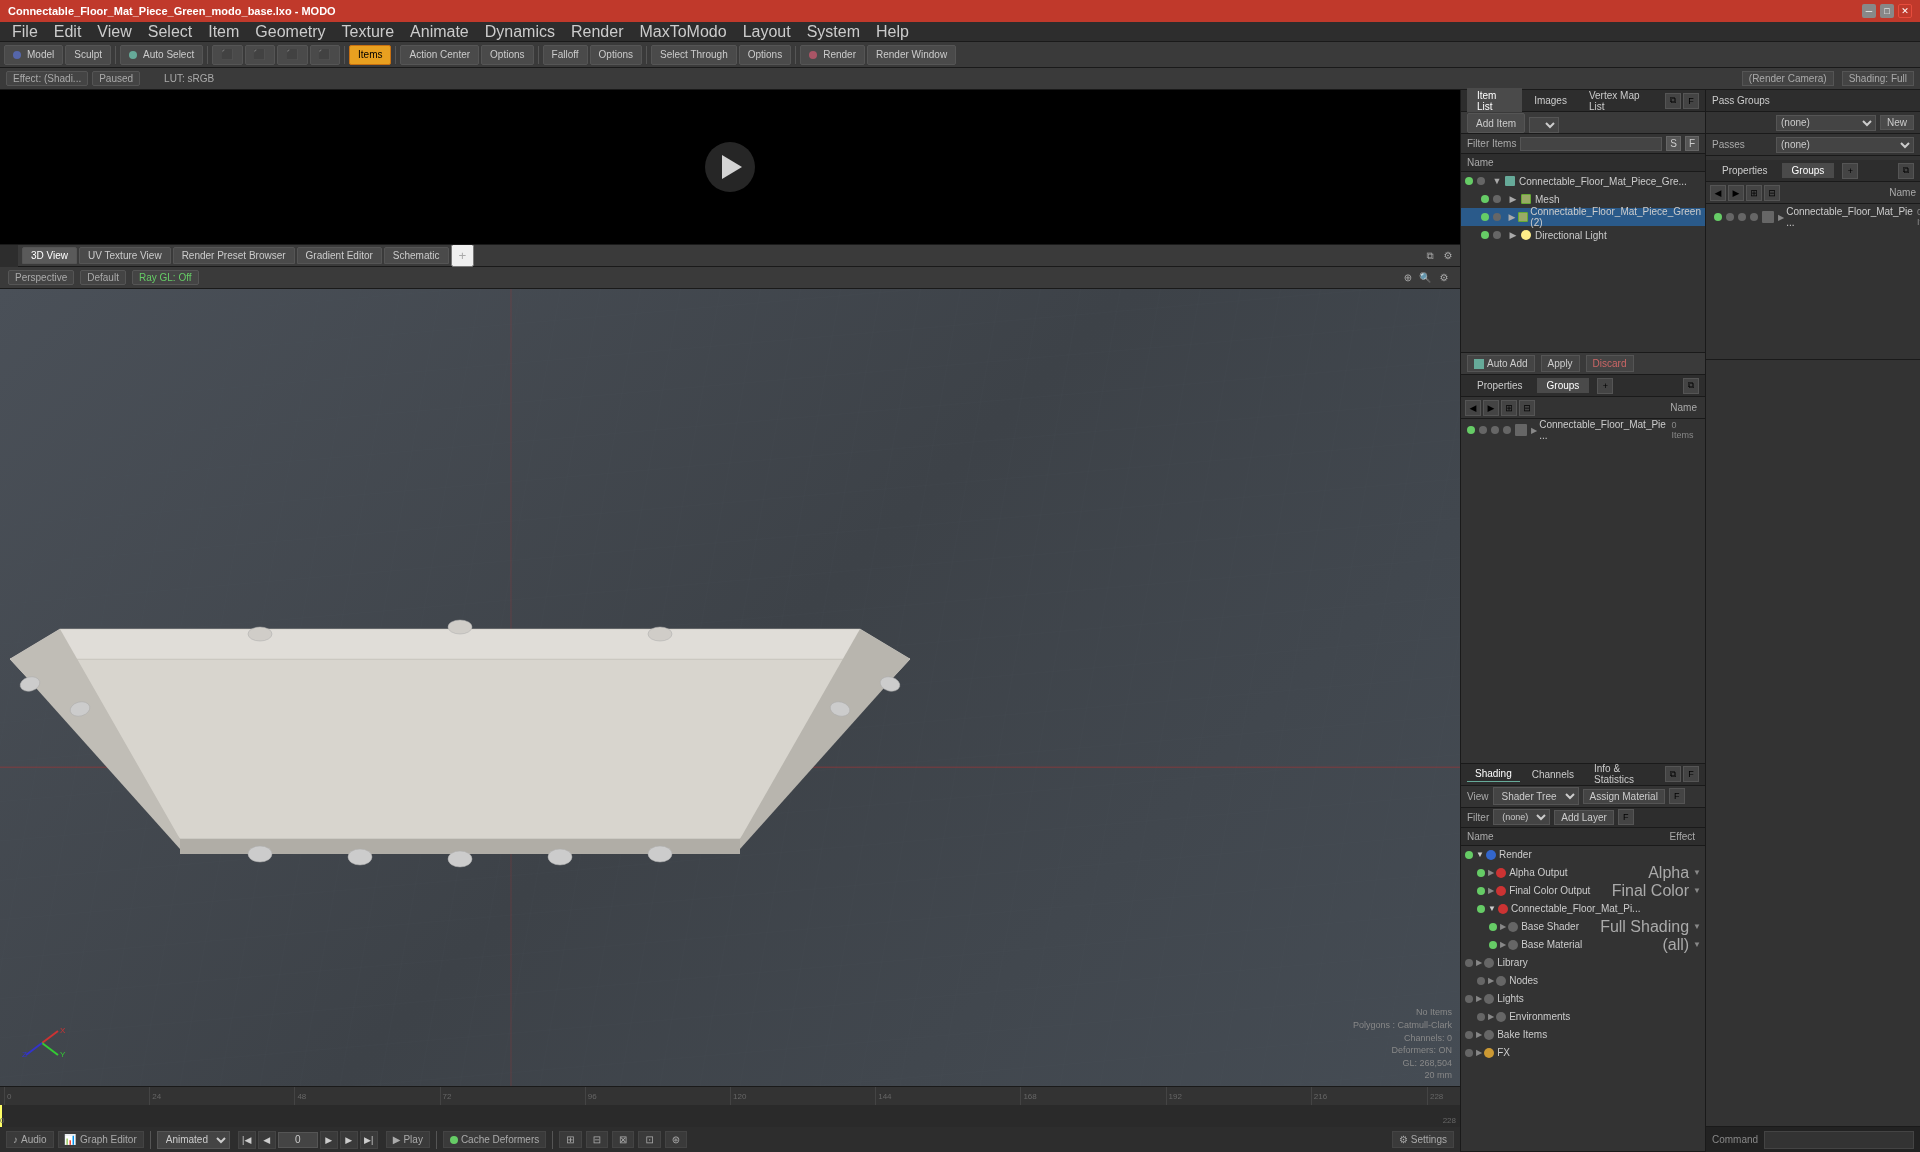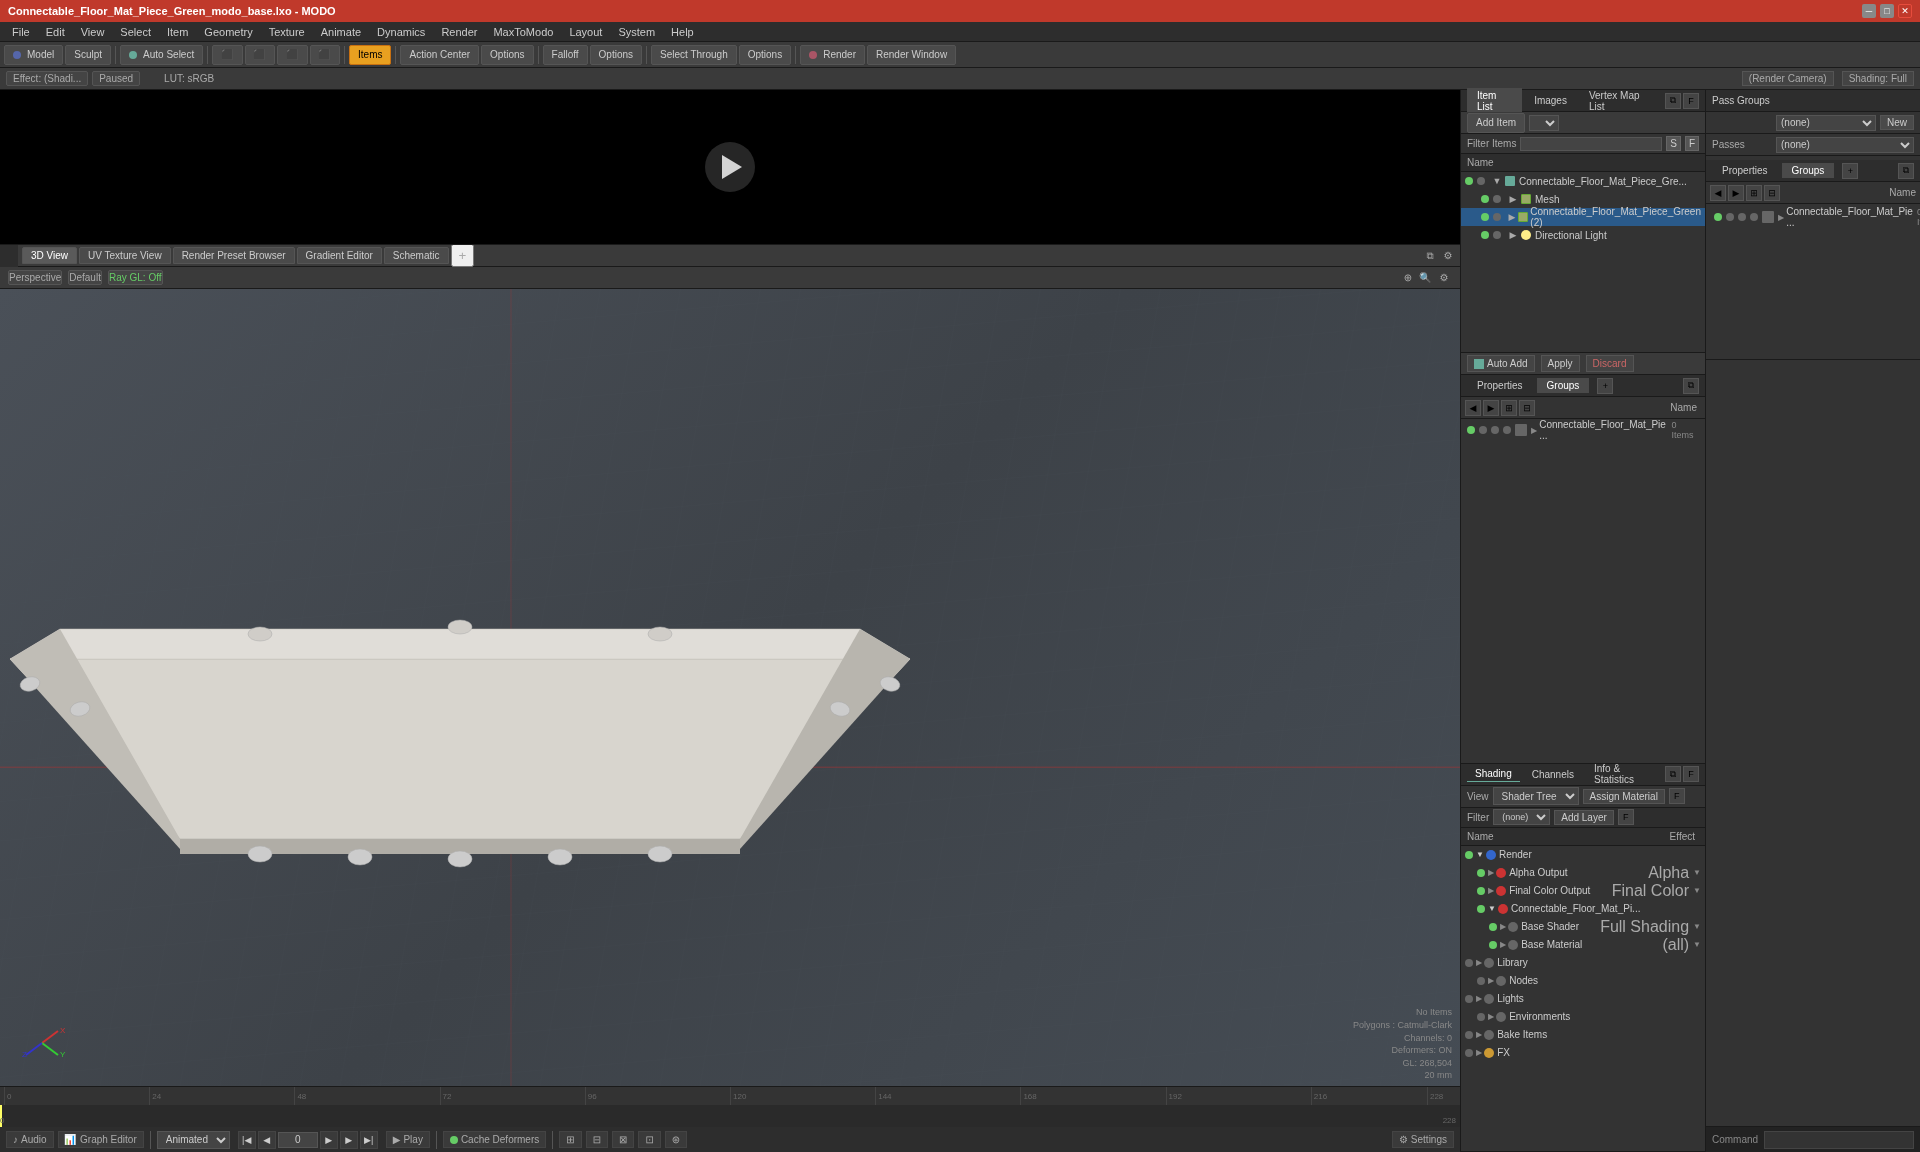--- a/index.html
+++ b/index.html
@@ -9,21 +9,21 @@
     #titlebar { background: #c0392b; height: 22px; display: flex; align-items: center; justify-content: space-between; padding: 0 8px; }
     #titlebar .title { color: #fff; font-size: 11px; font-weight: bold; }
     #titlebar .win-controls { display: flex; gap: 4px; }
     #titlebar .win-btn { width: 14px; height: 14px; border-radius: 2px; border: none; cursor: pointer; font-size: 9px; display: flex; align-items: center; justify-content: center; }
     #titlebar .min-btn { background: #888; color: #fff; }
     #titlebar .max-btn { background: #888; color: #fff; }
     #titlebar .close-btn { background: #c0392b; color: #fff; border: 1px solid #e74c3c; }
 
     
     #menubar { background: #2d2d2d; height: 20px; display: flex; align-items: center; padding: 0 4px; border-bottom: 1px solid #1a1a1a; }
-    .menu-item { padding: 2px 8px; color: #ccc; cursor: pointer; font-size: 11px; }
+    .menu-item { padding: 2px 8px; color: #ccc; cursor: pointer; font-size: 16px; }
 
     
     #toolbar { background: #3a3a3a; height: 26px; display: flex; align-items: center; padding: 0 4px; gap: 2px; border-bottom: 1px solid #1a1a1a; }
     .tb-btn { background: #4a4a4a; border: 1px solid #555; color: #ccc; padding: 2px 8px; font-size: 10px; cursor: pointer; height: 20px; display: flex; align-items: center; gap: 3px; border-radius: 2px; }
     .tb-btn.orange { background: #e8a020; color: #000; border-color: #c87010; }
     .tb-sep { width: 1px; height: 18px; background: #555; margin: 0 2px; }
     .tb-dot { width: 8px; height: 8px; border-radius: 50%; background: #6a9; display: inline-block; margin-right: 3px; }
     .tb-dot-blue { background: #56a; }
     .tb-dot-red { background: #a56; }
 
@@ -44,21 +44,21 @@
 
     
     #view-tabs { background: #3a3a3a; height: 22px; display: flex; align-items: center; padding: 0 4px; gap: 2px; border-bottom: 1px solid #1a1a1a; margin-left: 18px; }
     .view-tab { padding: 2px 8px; color: #ccc; cursor: pointer; font-size: 10px; background: #4a4a4a; border: 1px solid #555; border-radius: 2px 2px 0 0; }
     .view-tab.active { background: #5a5a5a; color: #fff; }
     .view-tab-add { padding: 2px 6px; color: #aaa; cursor: pointer; }
 
     
     #viewport { flex: 1; position: relative; background: #4a4f54; overflow: hidden; }
     #viewport-header { background: #3a3a3a; height: 22px; display: flex; align-items: center; padding: 0 8px; gap: 6px; border-bottom: 1px solid #1a1a1a; }
-    .vp-label { font-size: 10px; color: #aaa; padding: 1px 0; background: #444; border: 1px solid #555; border-radius: 2px; cursor: pointer; }
+    .vp-label { font-size: 10px; color: #aaa; padding: 1px 6px; background: #444; border: 1px solid #555; border-radius: 2px; cursor: pointer; }
     .vp-label.green { color: #6c6; }
     #viewport-canvas { width: 100%; height: calc(100% - 22px); position: relative; background: linear-gradient(135deg, #4a5058 0%, #3d4248 50%, #454c54 100%); }
 
     
     #vp-status { position: absolute; bottom: 4px; right: 8px; font-size: 9px; color: #888; text-align: right; line-height: 1.4; }
 
     
     #axis { position: absolute; bottom: 20px; left: 20px; width: 40px; height: 40px; }
 
     
@@ -408,21 +408,21 @@
       <div id="item-list-header" style="background:#2d2d2d; height:22px; display:flex; align-items:center; padding:0 6px; gap:2px; border-bottom:1px solid #1a1a1a;">
         <span class="panel-tab active">Item List</span>
         <span class="panel-tab">Images</span>
         <span class="panel-tab">Vertex Map List</span>
         <div class="panel-icons">
           <button class="pi-btn">⧉</button>
           <button class="pi-btn">F</button>
         </div>
       </div>
 
-      <div id="item-add-row" style="background:#3a3a3a; height:22px; display:flex; align-items:center; padding:0 6px; gap:4px; border-bottom:1px solid #1a1a1a;">
+      <div id="item-add-row" style="background:#3a3a3a; height:22px; display:flex; align-items:flex-end; padding:0 6px; gap:4px; border-bottom:1px solid #1a1a1a;">
         <button class="tb-btn">Add Item</button>
         <select class="view-dropdown" style="height:16px; font-size:9px;"><option></option></select>
       </div>
 
       <div id="item-filter-row" style="background:#333; height:20px; display:flex; align-items:center; padding:0 6px; gap:4px; border-bottom:1px solid #1a1a1a;">
         <span class="filter-label">Filter Items</span>
         <input class="filter-input" placeholder="" style="">
         <button class="filter-sf">S</button>
         <button class="filter-sf">F</button>
       </div>

